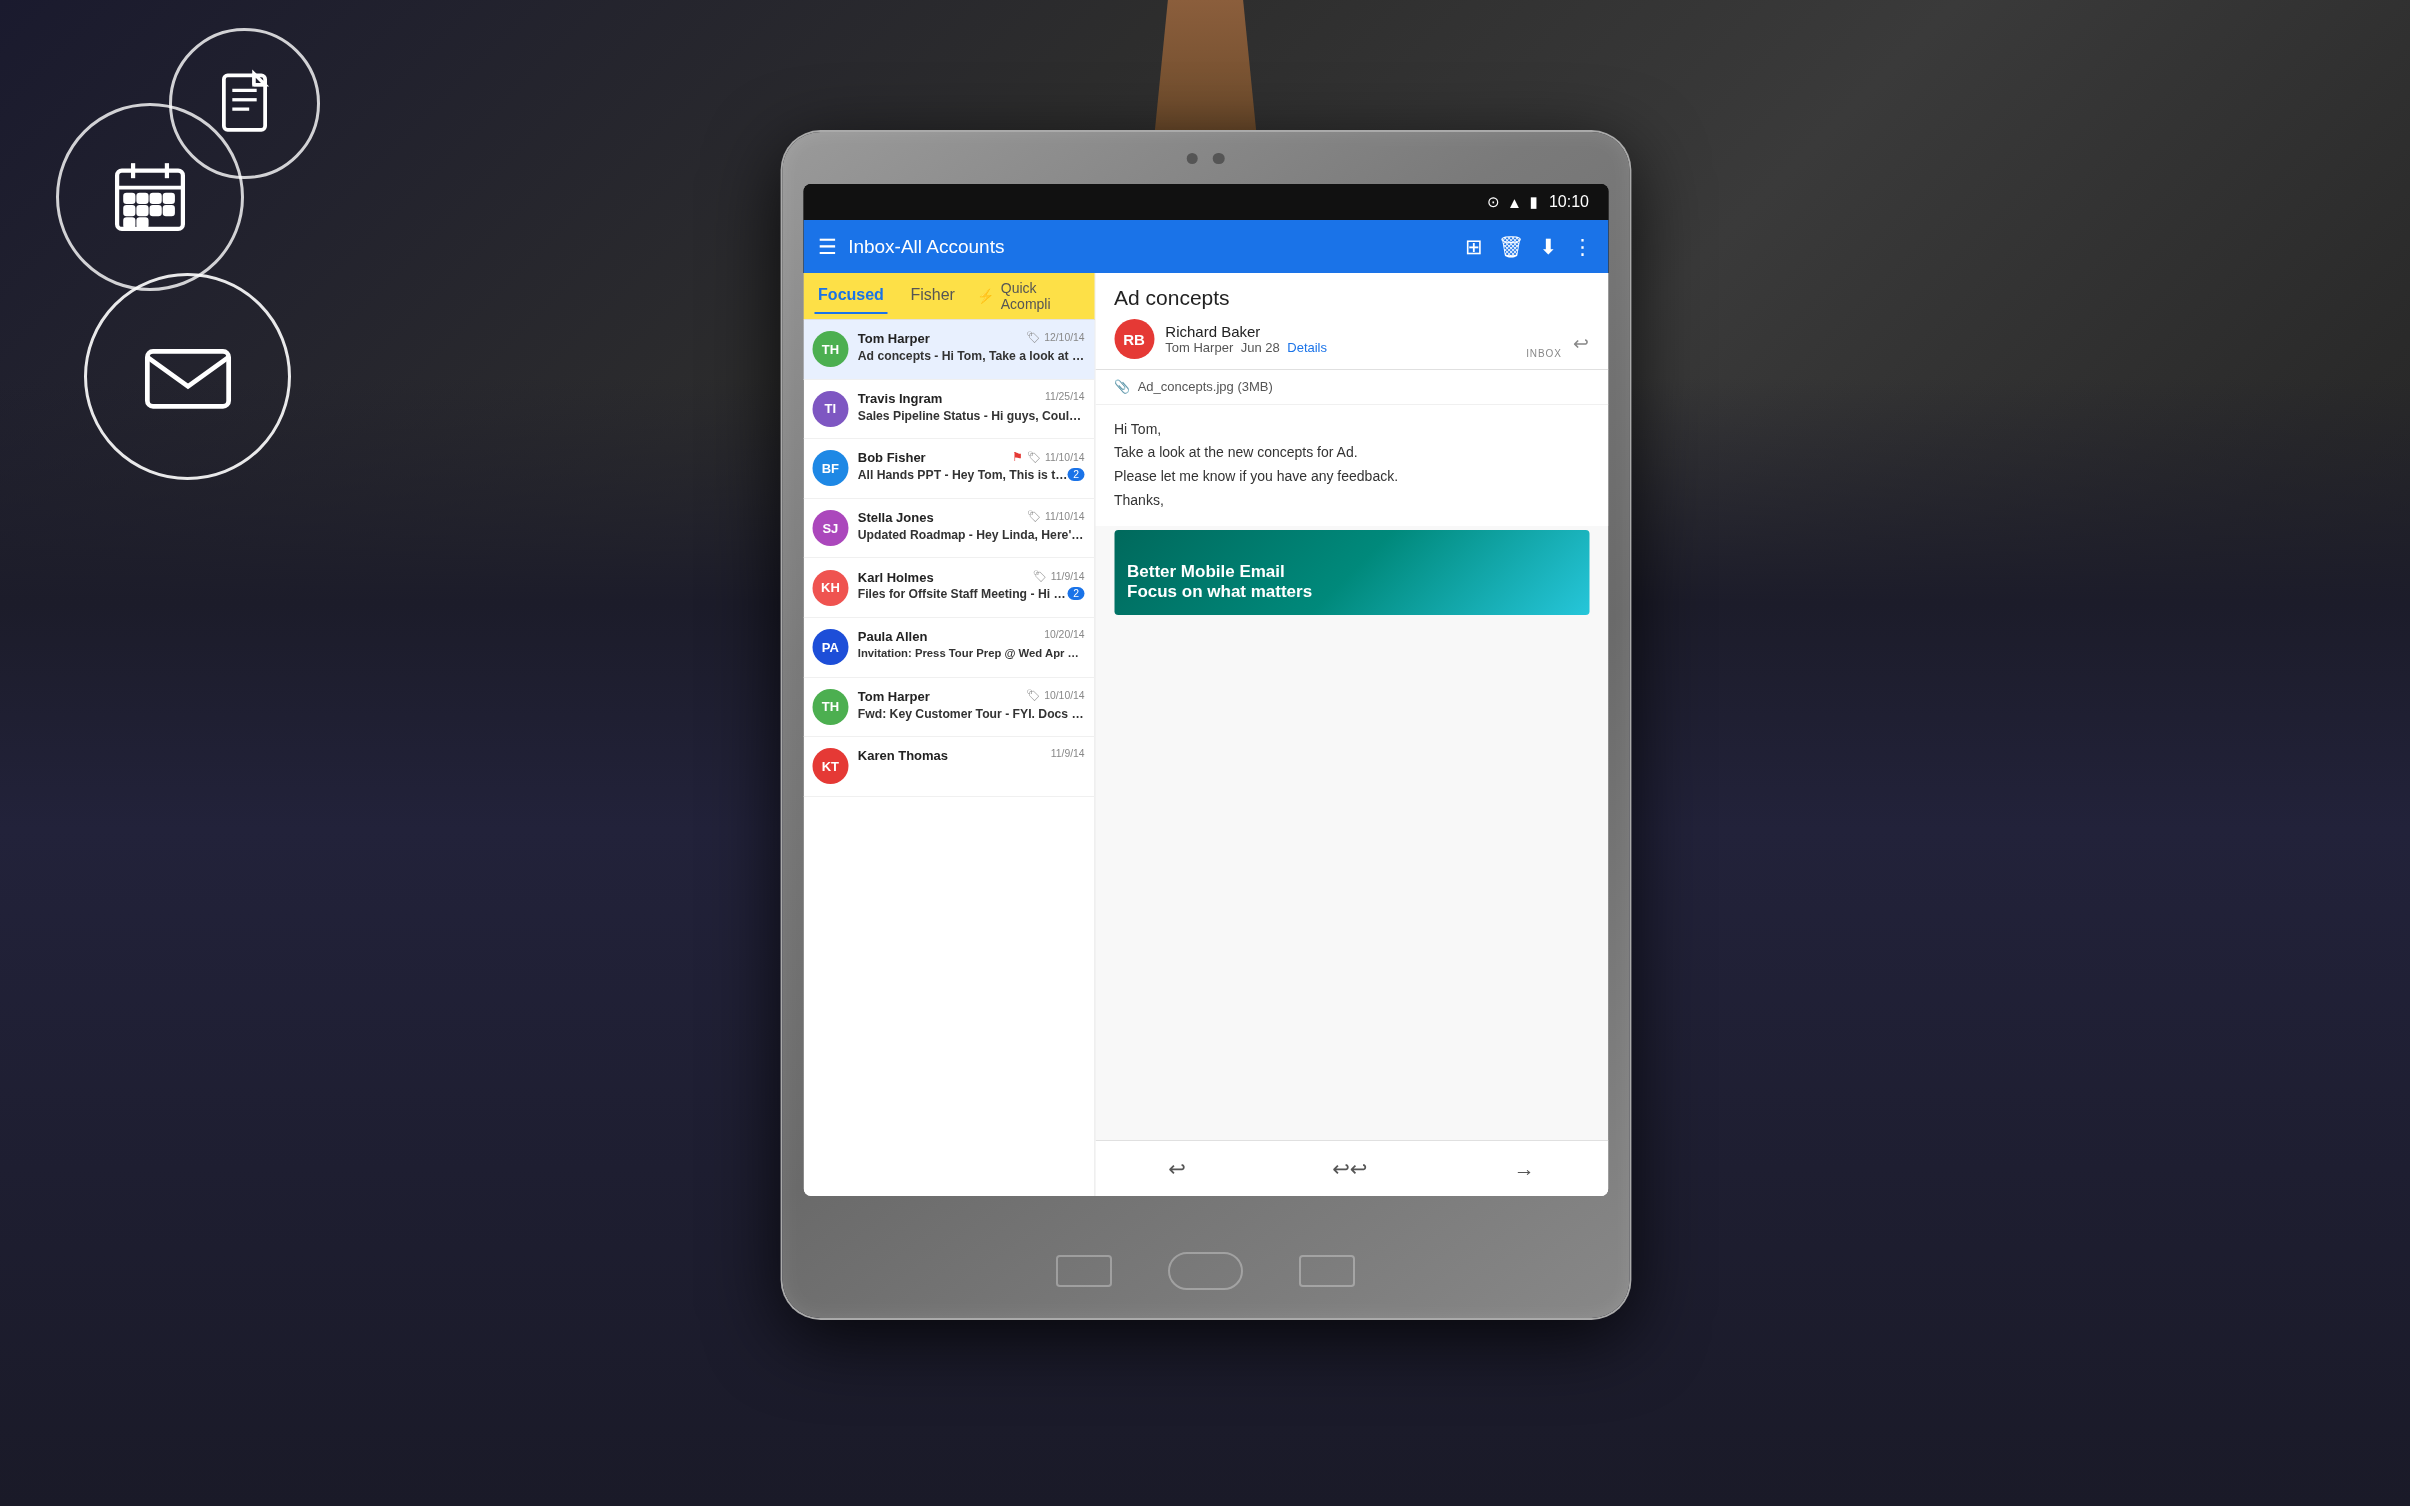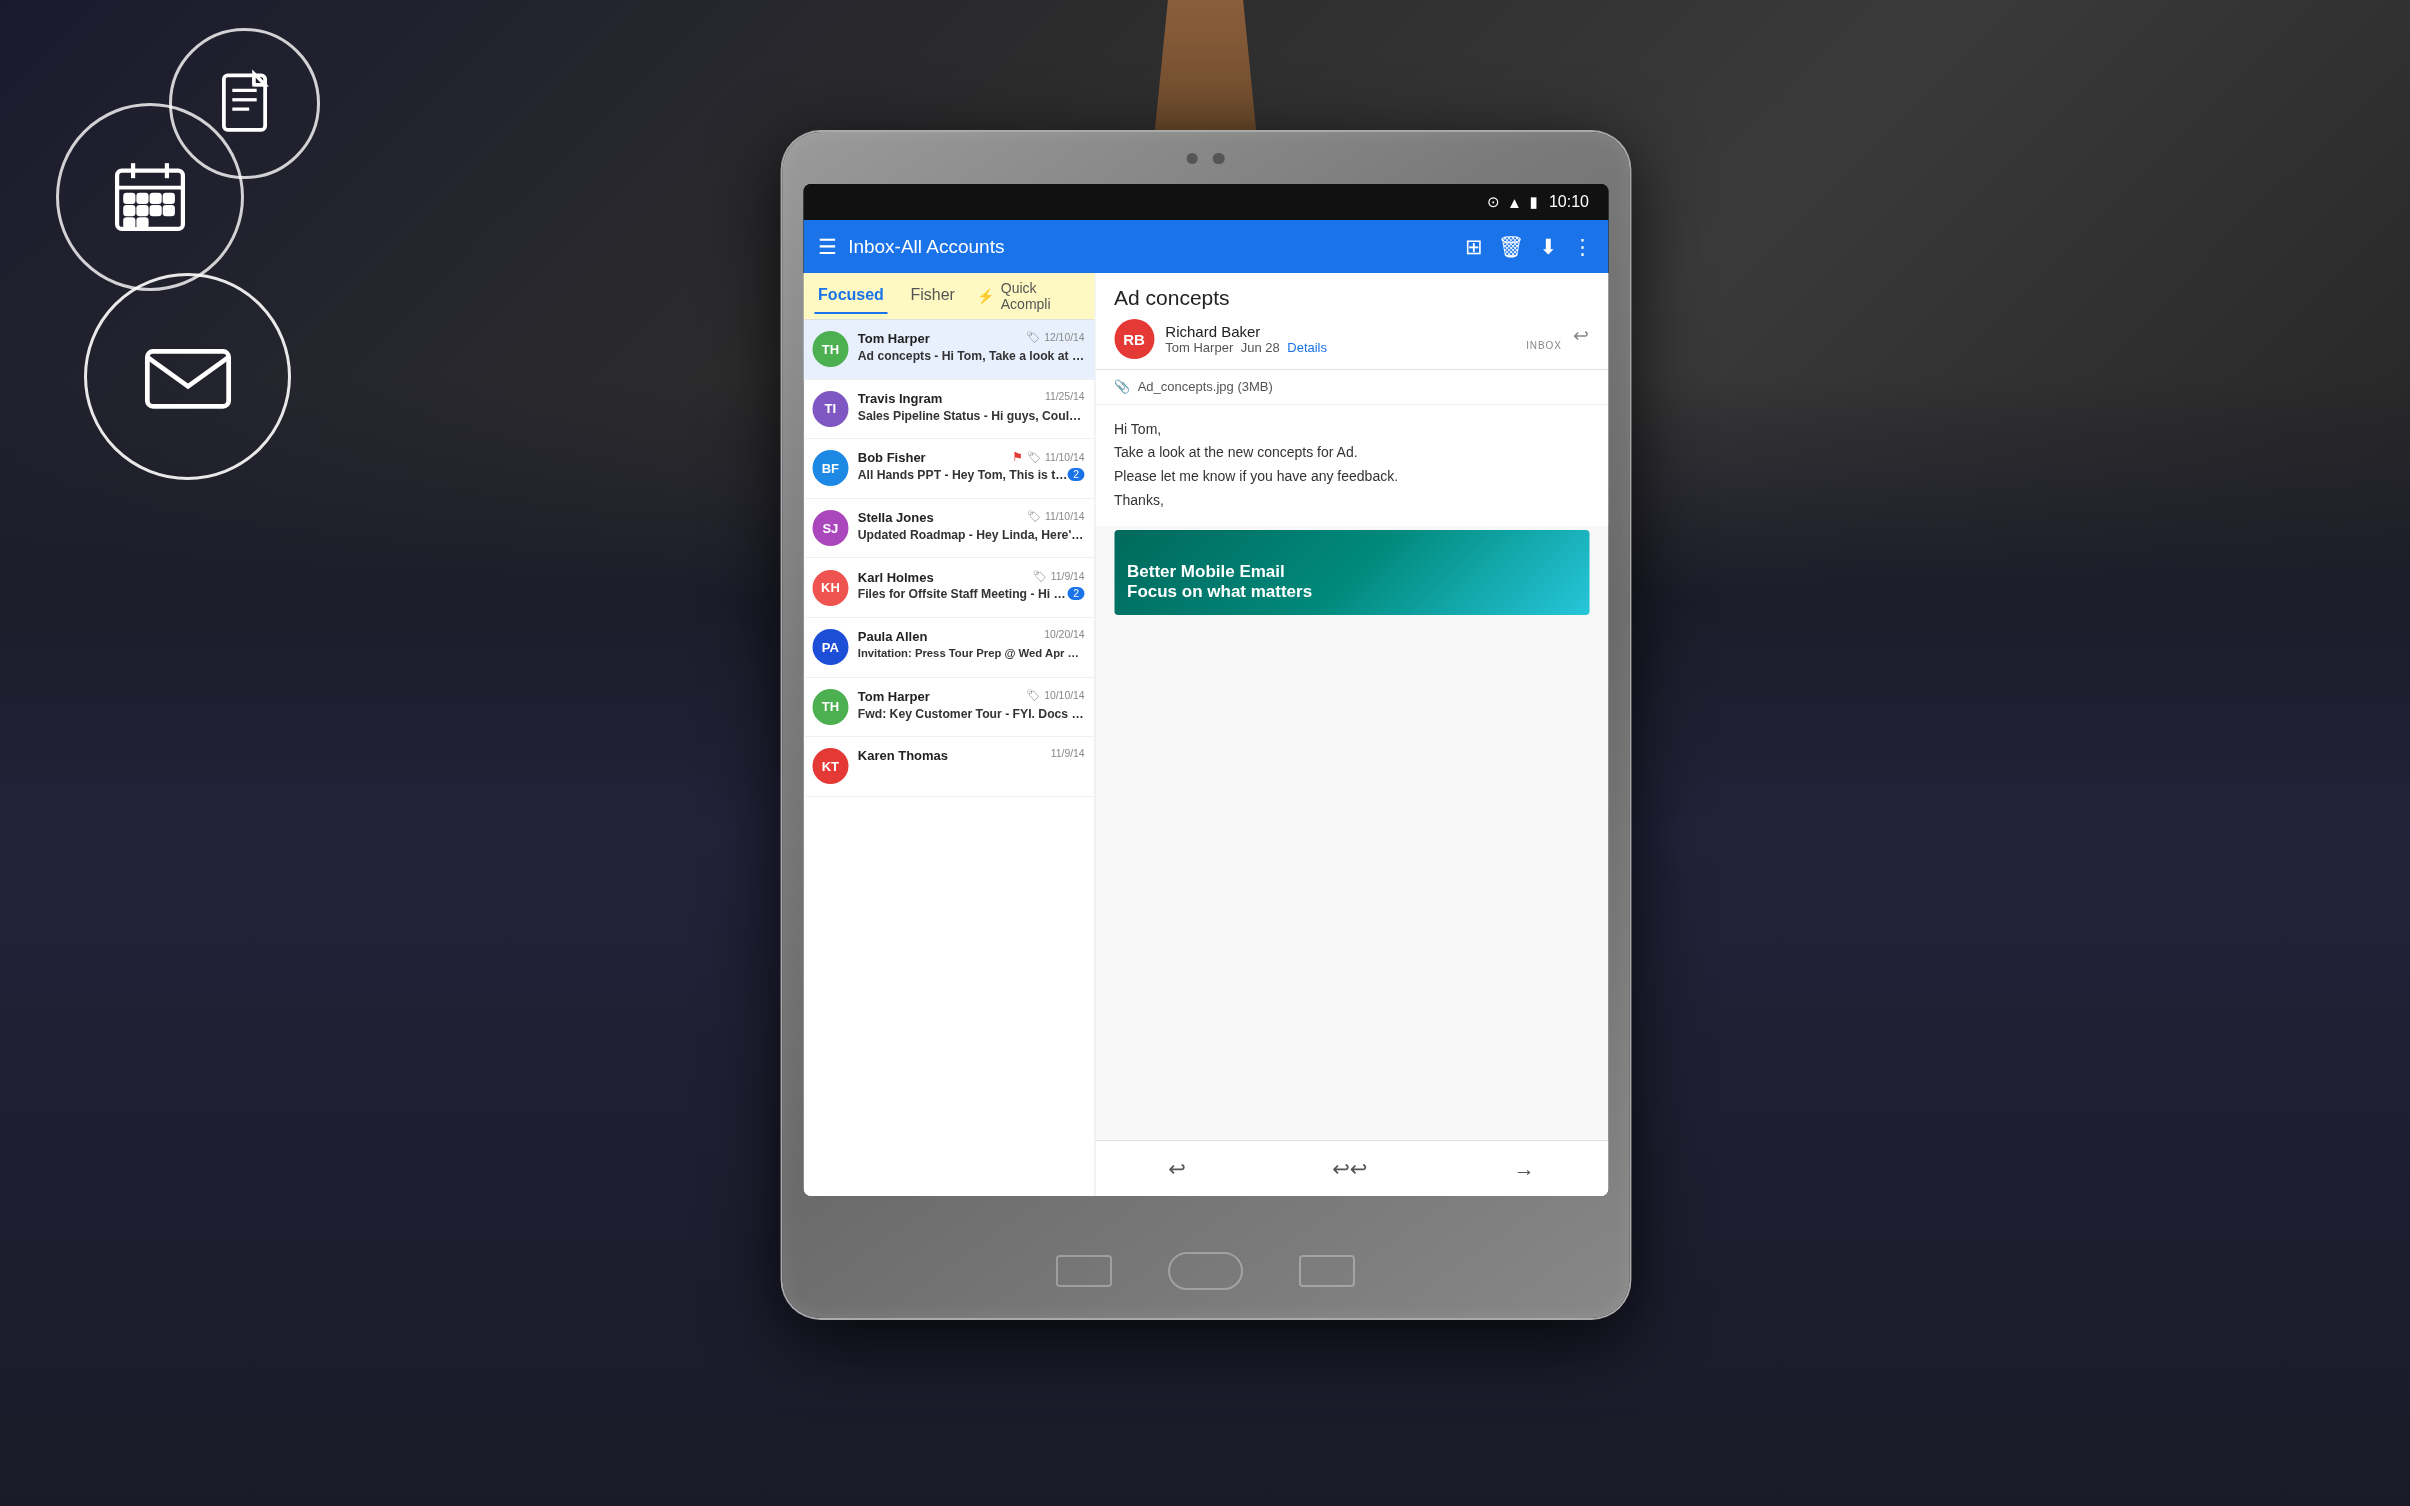--- a/index.html
+++ b/index.html
@@ -245,21 +245,21 @@
     }
 
     
     .tabs-row {
       height: 47px;
       display: flex;
       align-items: center;
       border-bottom: 0.9px solid #e0e0e0;
       padding: 0 11.3px;
       gap: 19px;
-      background: #fef9c3;
+      background: #fde047;
     }
 
     .tab {
       font-size: 16px;
       color: #555;
       padding: 7.5px 3.8px;
       cursor: pointer;
       border-bottom: 2.8px solid transparent;
     }
 
@@ -382,21 +382,21 @@
 
     .detail-subject {
       font-size: 21px;
       font-weight: 400;
       color: #222;
       margin-bottom: 9.4px;
     }
 
     .detail-meta-row {
       display: flex;
-      align-items: flex-start;
+      align-items: flex-end;
       justify-content: space-between;
     }
 
     .detail-sender-avatar {
       width: 40px;
       height: 40px;
       border-radius: 50%;
       background: #e53935;
       display: flex;
       align-items: center;

